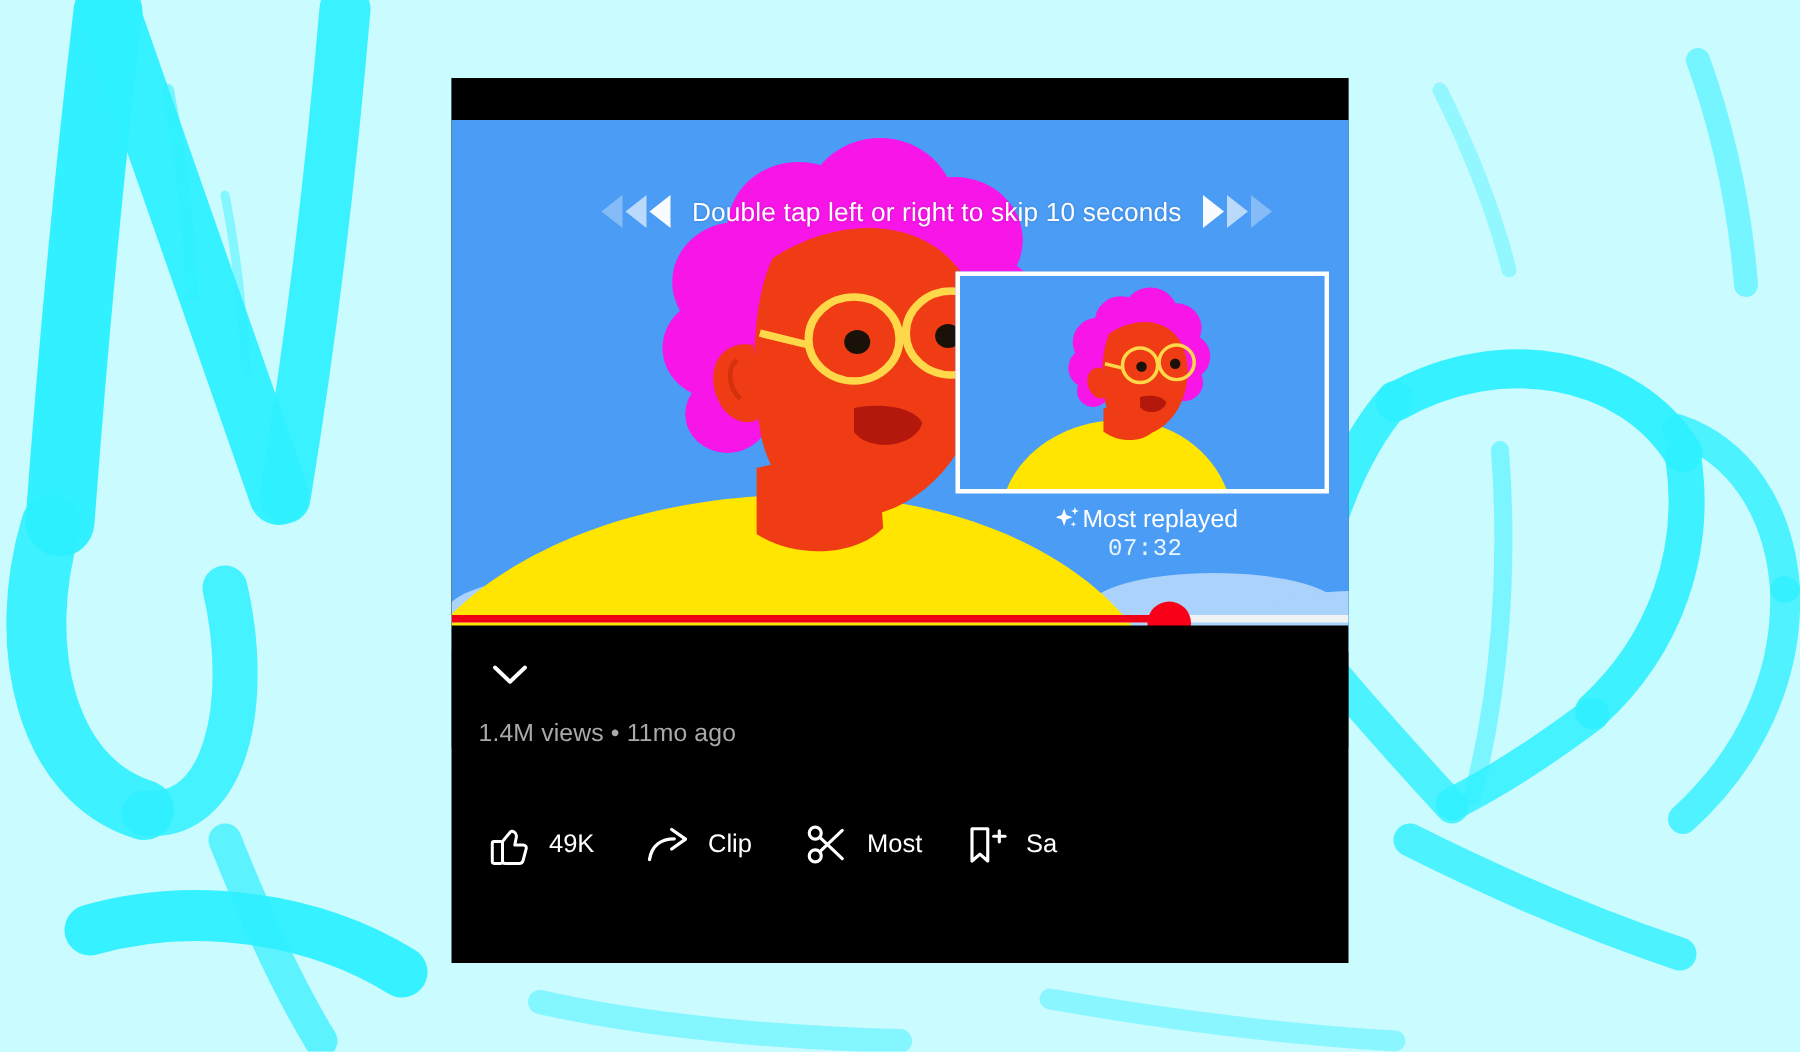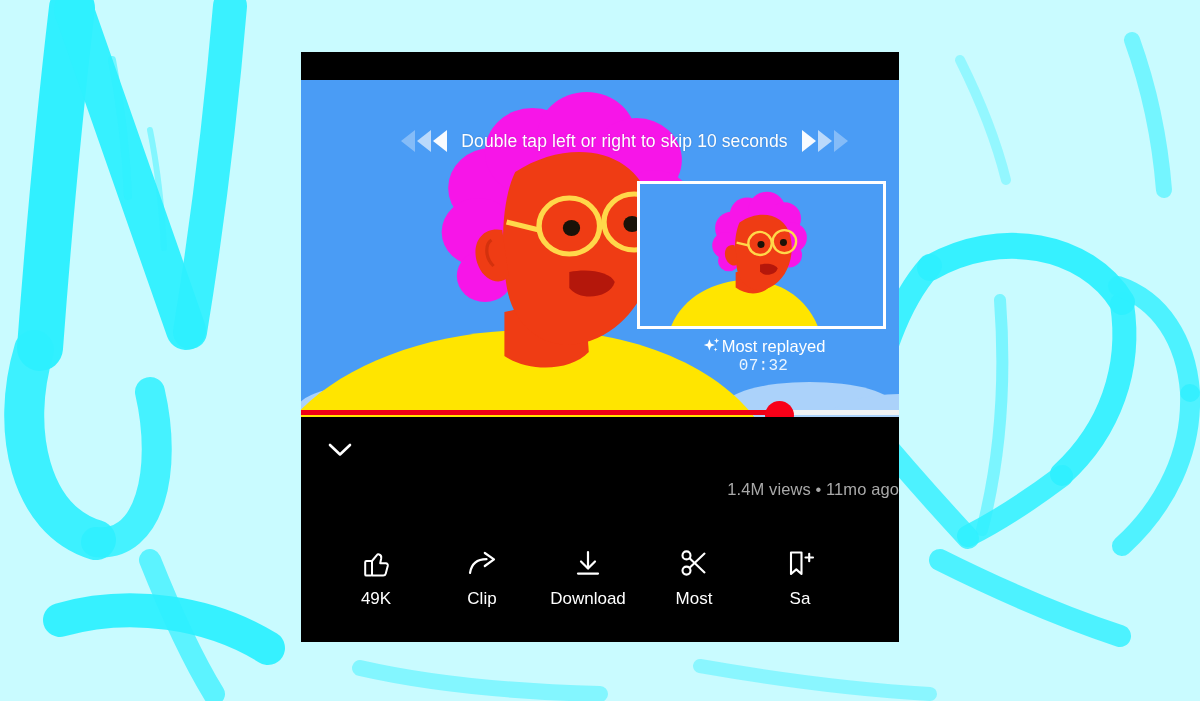--- a/index.html
+++ b/index.html
@@ -206,41 +206,40 @@
     display: flex;
     align-items: center;
     justify-content: center;
     margin-top: 2px;
   }
   .video-stats {
     color: #a9a9a9;
     font-size: 16.5px;
     padding: 13px 0 0 18px;
     letter-spacing: .1px;
-    text-align: right;
   }
 
   
   .actions {
     position: absolute;
     left: 0;
     top: 488px;
     width: 598px;
     height: 90px;
     display: flex;
     align-items: flex-start;
     padding-left: 22px;
     box-sizing: border-box;
     overflow: hidden;
   }
   .action-item {
     width: 106px;
     flex: 0 0 106px;
     display: flex;
-    flex-direction: column;
+    flex-direction: row;
     align-items: center;
     gap: 11px;
     padding-top: 8px;
   }
   .action-icon {
     height: 30px;
     display: flex;
     align-items: center;
     justify-content: center;
   }
@@ -433,32 +432,20 @@
     <div class="action-item">
       <span class="action-icon">
         <svg width="32" height="32" viewBox="0 0 32 32">
           <path d="M4 26 C 5.5 16.5, 12 12.2, 20.5 12.2" fill="none" stroke="#ffffff" stroke-width="2.2" stroke-linecap="round"></path>
           <path d="M18.8 6 L 28 12.4 L 18.8 19" fill="none" stroke="#ffffff" stroke-width="2.2" stroke-linecap="round" stroke-linejoin="round"></path>
         </svg>
       </span>
       <span class="action-label">Clip</span>
     </div>
 
-    <div class="action-item">
-      <span class="action-icon">
-        <svg width="32" height="32" viewBox="0 0 32 32">
-          <g fill="none" stroke="#ffffff" stroke-width="2.2" stroke-linecap="round" stroke-linejoin="round">
-            <path d="M16 5 L16 21"></path>
-            <path d="M9 14.5 L16 21.6 L23 14.5"></path>
-            <path d="M6 26.6 L26 26.6"></path>
-          </g>
-        </svg>
-      </span>
-      <span class="action-label">Download</span>
-    </div>
 
     <div class="action-item">
       <span class="action-icon">
         <svg width="32" height="32" viewBox="0 0 32 32">
           <g fill="none" stroke="#ffffff" stroke-width="2.1" stroke-linecap="round">
             <circle cx="8.5" cy="8.4" r="4"></circle>
             <circle cx="8.5" cy="23.6" r="4"></circle>
             <path d="M11.6 11.2 L26.5 25.4"></path>
             <path d="M11.6 20.8 L26.5 6.6"></path>
           </g>

